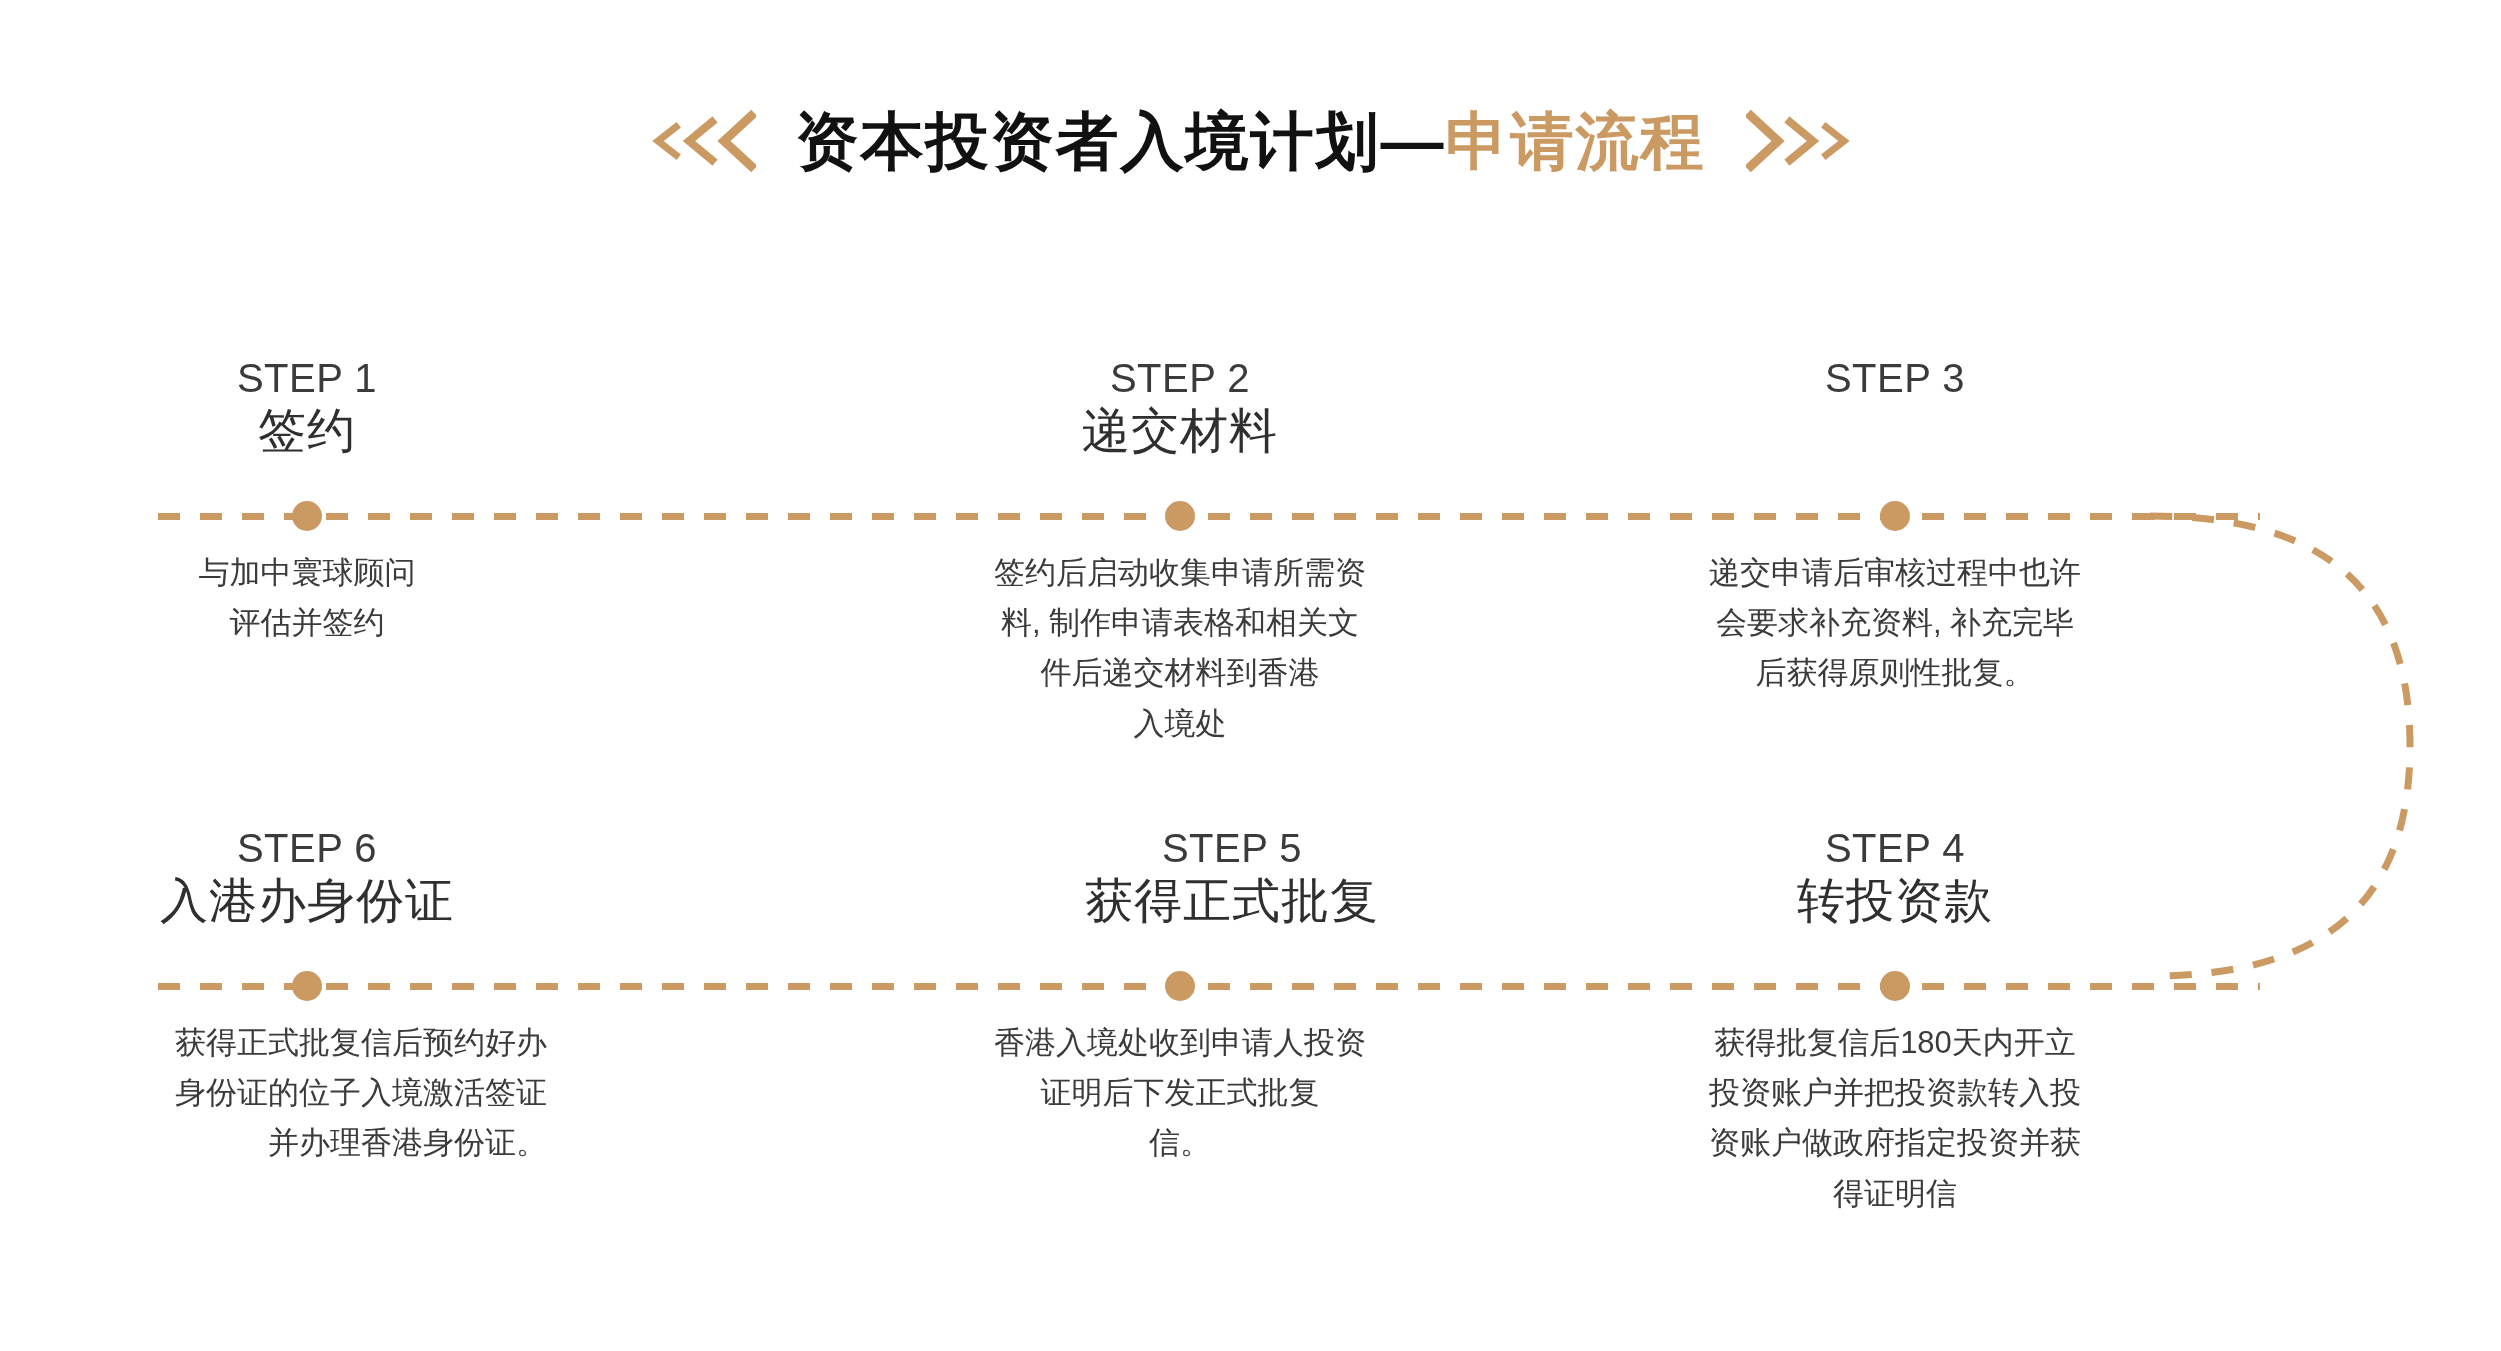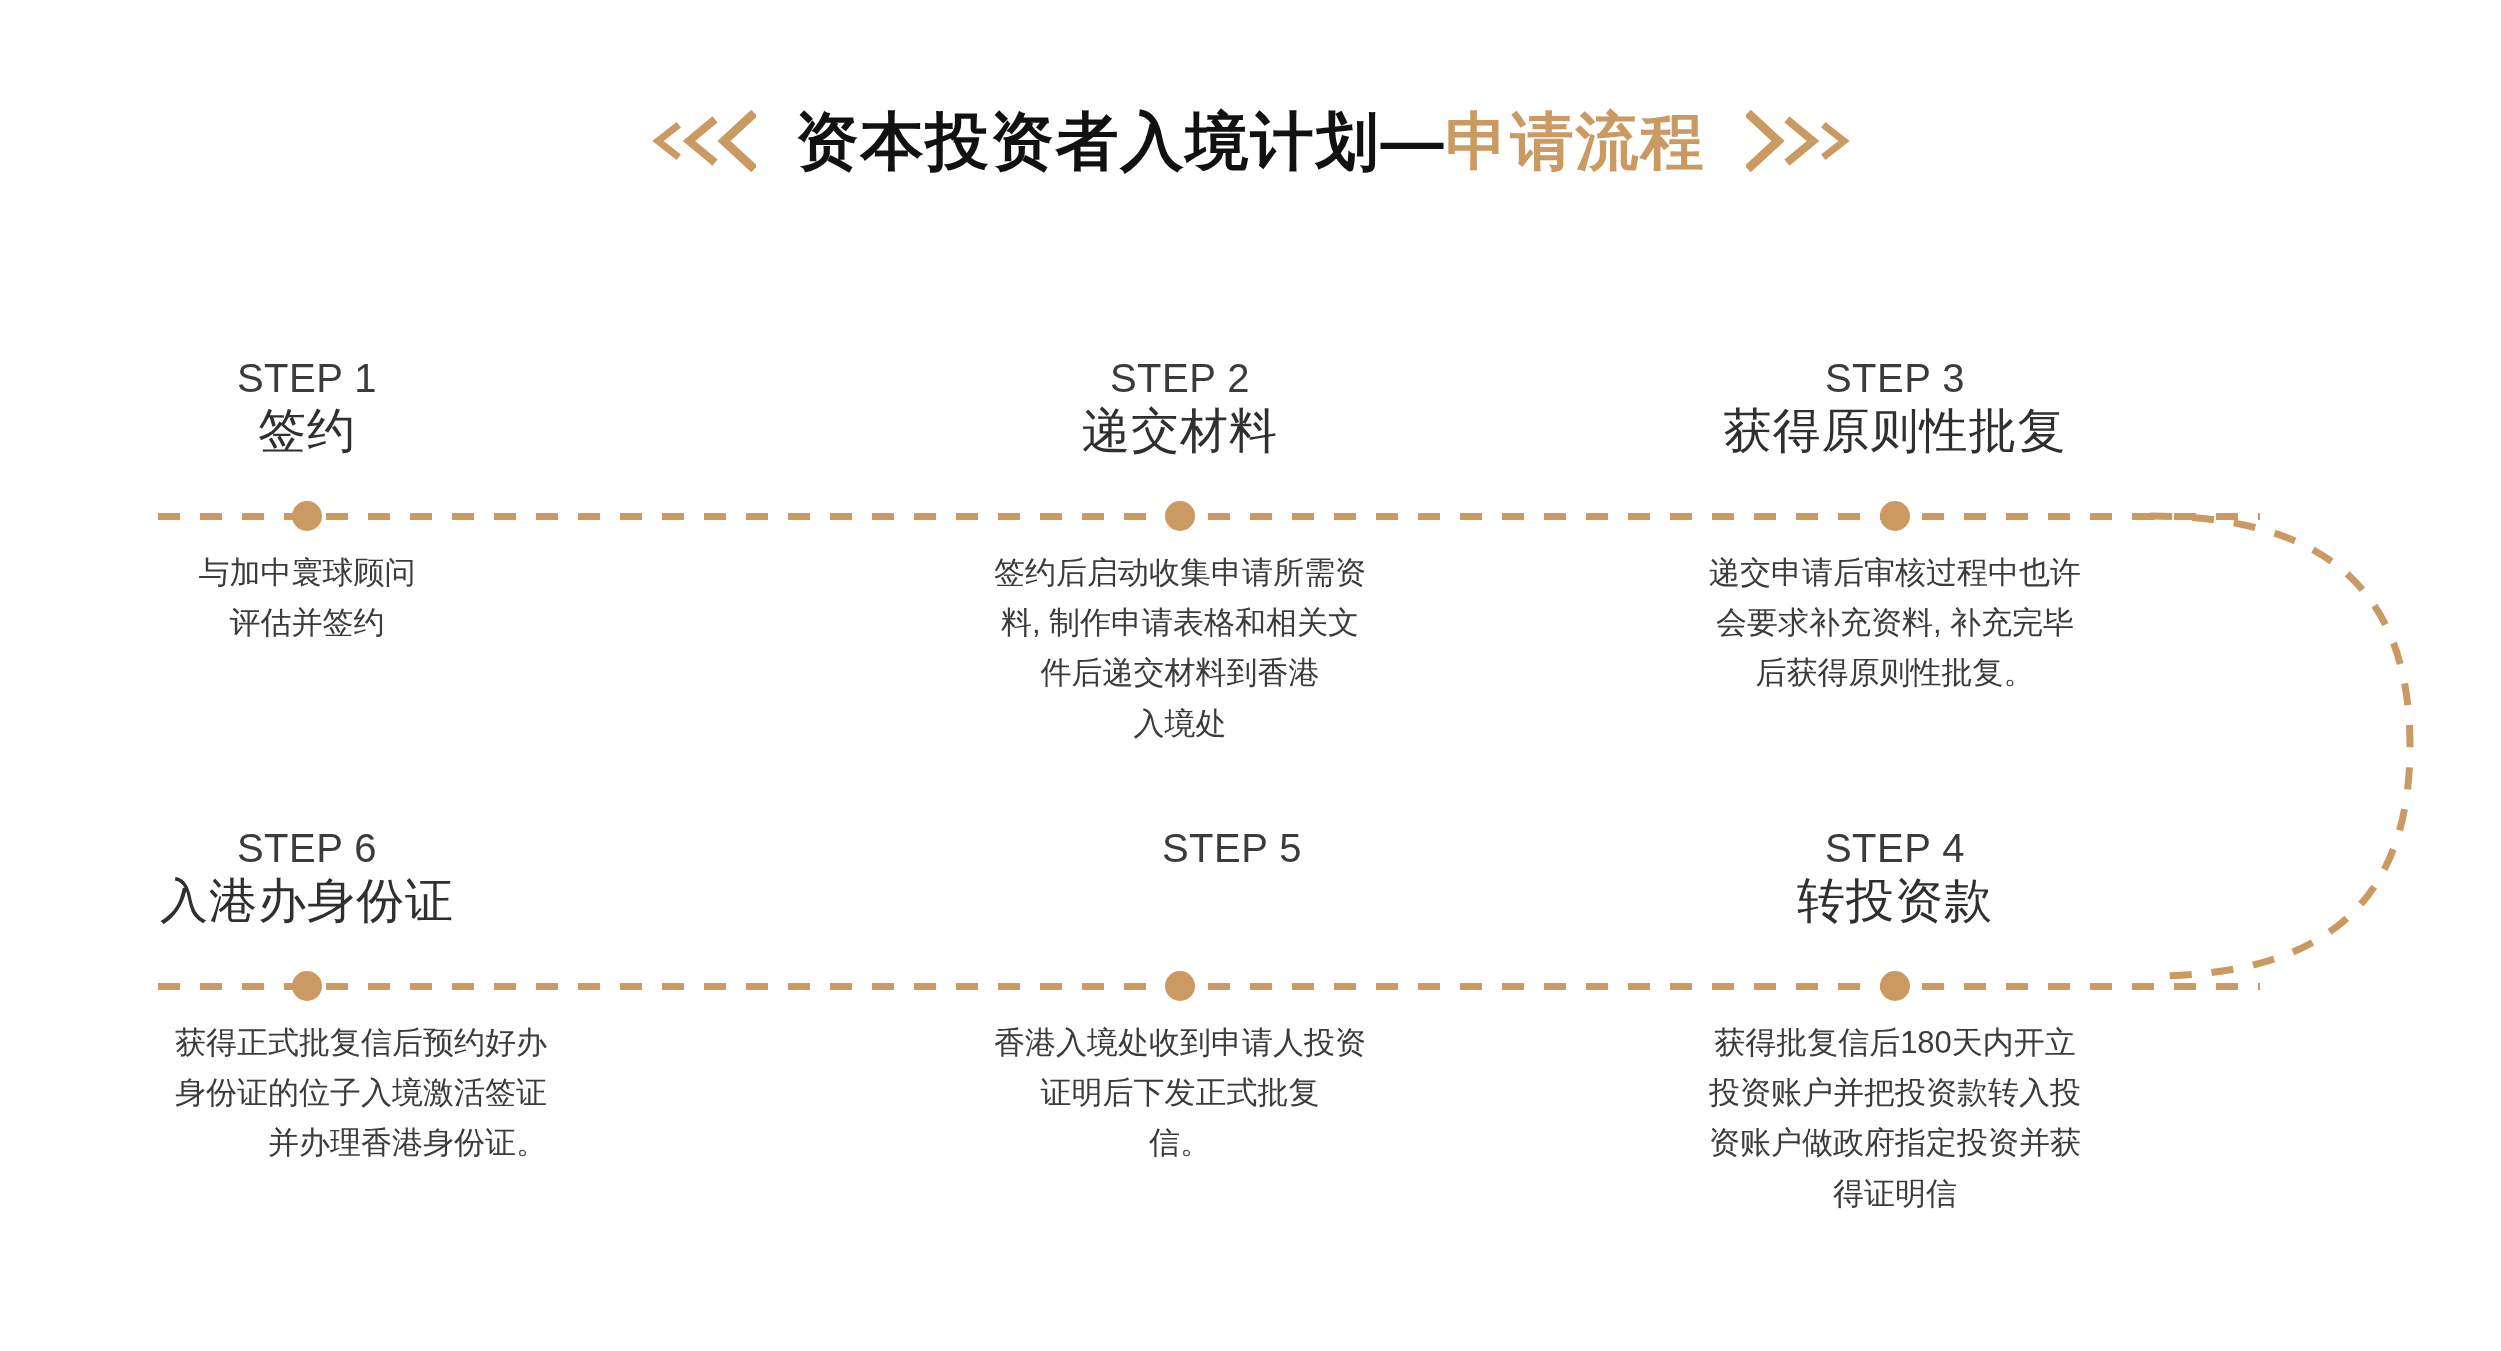--- a/index.html
+++ b/index.html
@@ -182,28 +182,28 @@
 <div class="step-head" id="head-1">
   <div class="step-num">STEP 1</div>
   <div class="step-title">签约</div>
 </div>
 <div class="step-head" id="head-2">
   <div class="step-num">STEP 2</div>
   <div class="step-title">递交材料</div>
 </div>
 <div class="step-head" id="head-3">
   <div class="step-num">STEP 3</div>
-  <div class="step-title">获得原则性批复</div>
 </div>
 <div class="step-head" id="head-4">
   <div class="step-num">STEP 4</div>
   <div class="step-title">转投资款</div>
 </div>
 <div class="step-head" id="head-5">
   <div class="step-num">STEP 5</div>
+  <div class="step-title">获得正式批复</div>
 </div>
 <div class="step-head" id="head-6">
   <div class="step-num">STEP 6</div>
   <div class="step-title">入港办身份证</div>
 </div>
 
 <div class="step-body" id="body-1" style="white-space: pre-line;">与加中寰球顾问
 评估并签约</div>
 <div class="step-body" id="body-2" style="white-space: pre-line; text-align: center;">签约后启动收集申请所需资
 料, 制作申请表格和相关文

